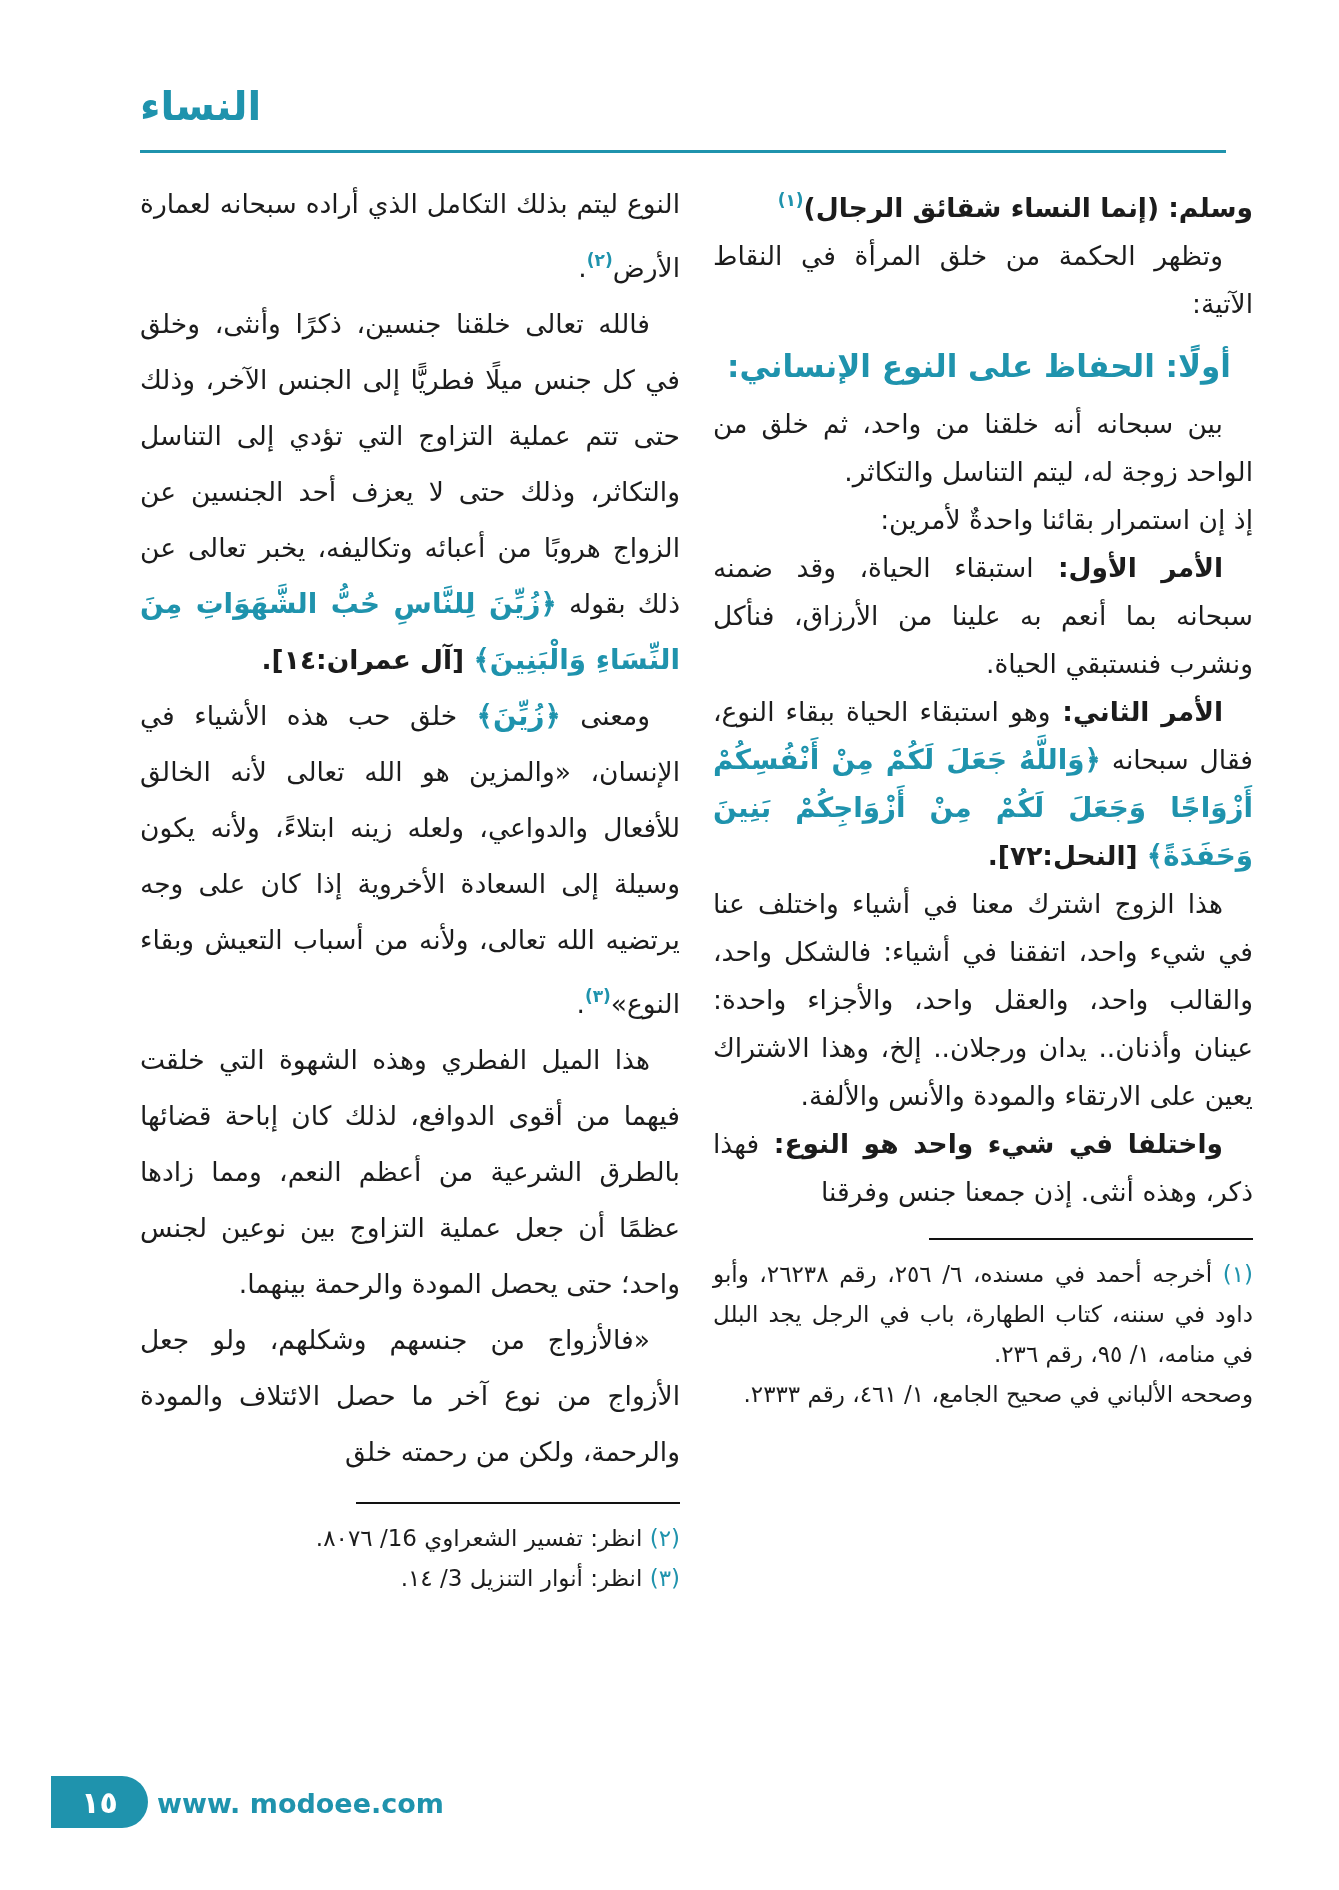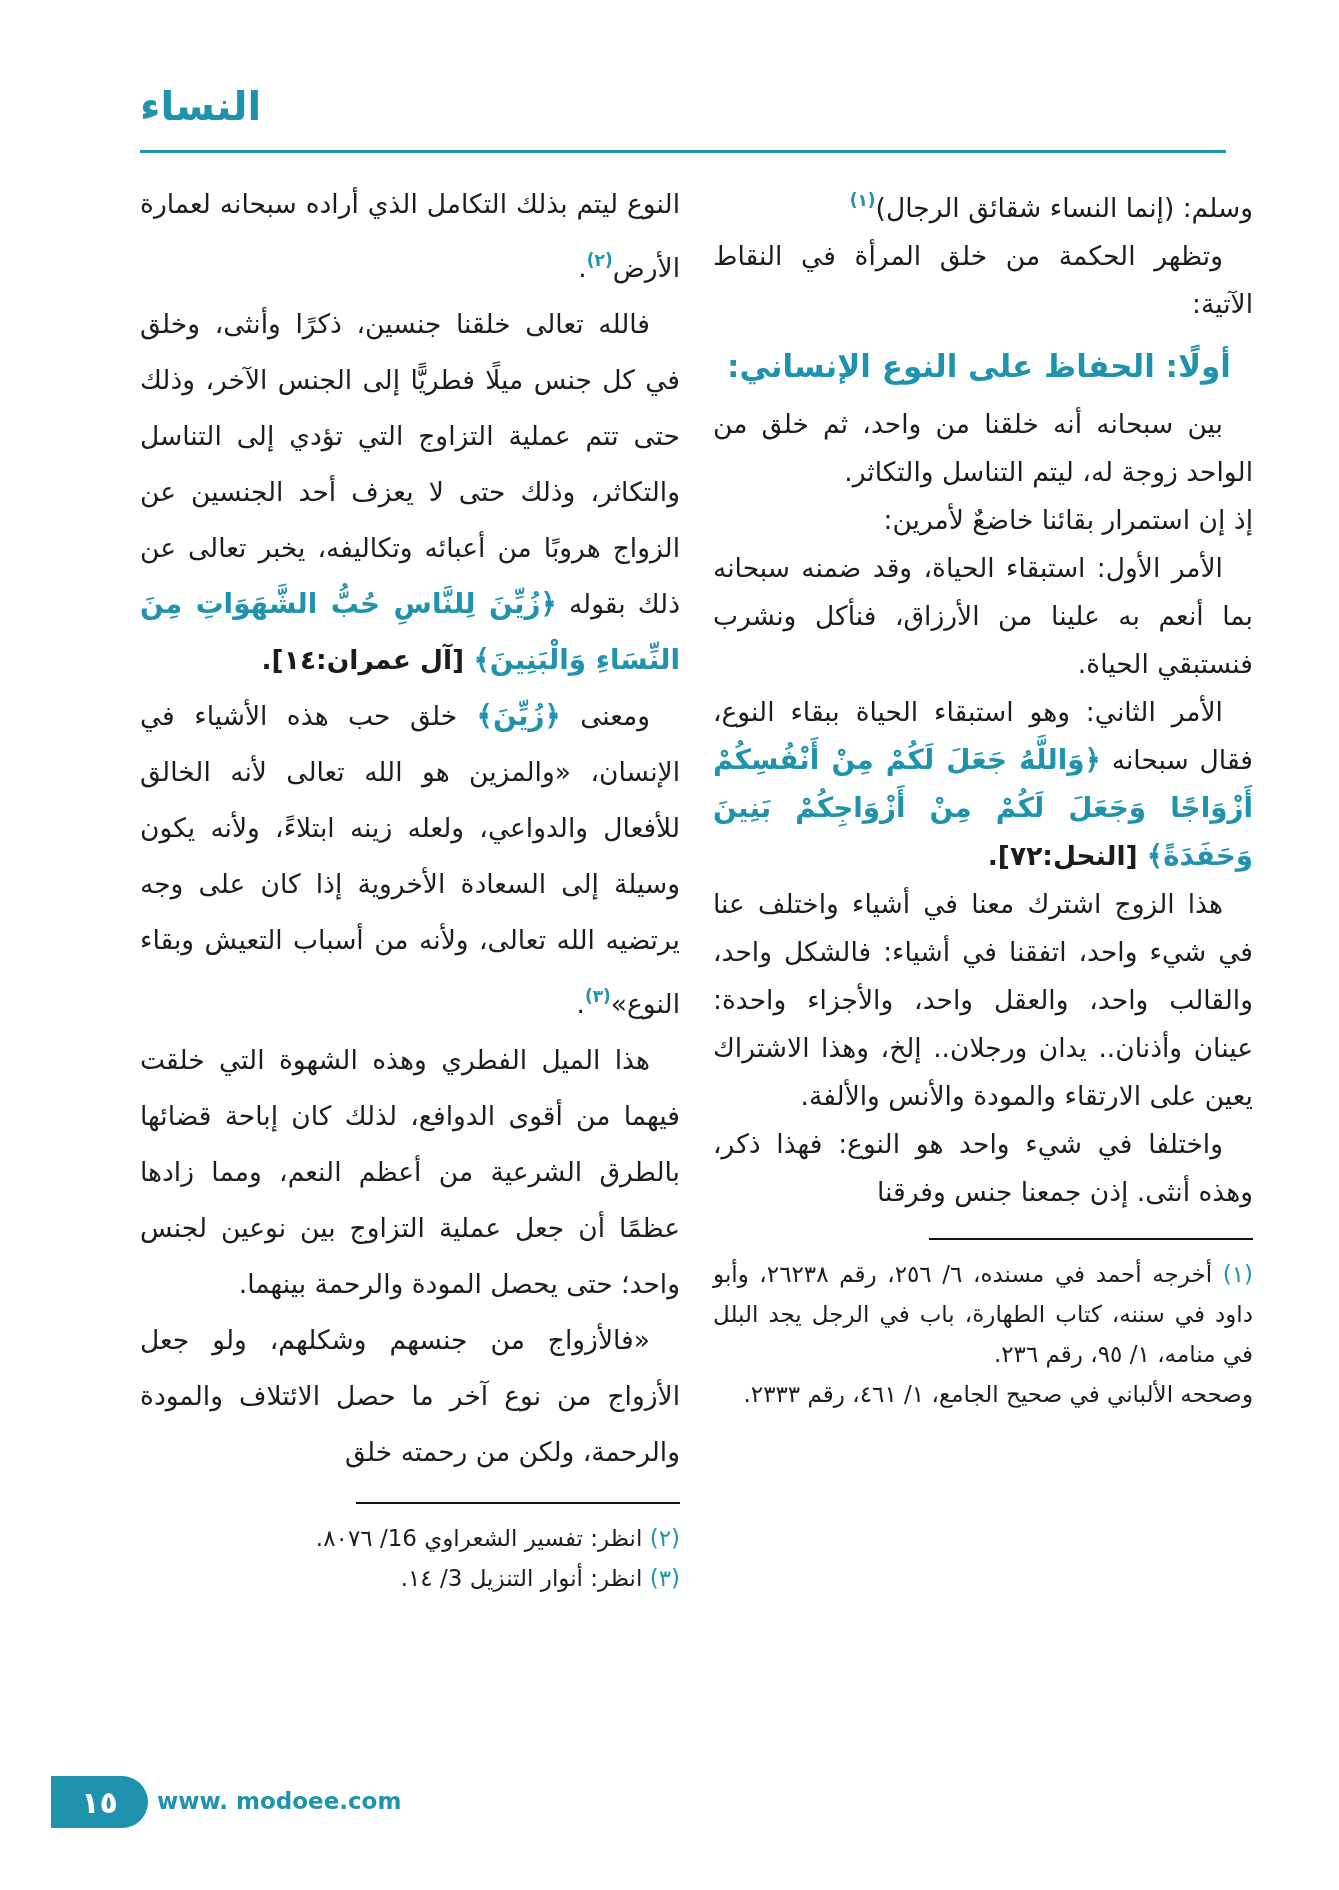--- a/index.html
+++ b/index.html
@@ -29,21 +29,21 @@
   .col-right .col-body p.para{line-height:48px;}
   .col-left  .col-body p.para{line-height:56px;}
   p.para.indent{text-indent:30px;}
   p.para.heading{
     color:var(--accent);font-weight:bold;font-size:31px;
     margin:12px 0 8px;text-indent:22px;line-height:52px !important;
   }
 
   
   .s-n{}
-  .s-b{font-weight:normal;}
+  .s-b{font-weight:bold;}
   .s-q{color:var(--accent);font-weight:bold;font-size:1.05em;}
   .s-ref{font-weight:bold;}
   .s-fn{color:var(--accent);font-weight:bold;font-size:17px;vertical-align:11px;}
   .s-fnum{color:var(--accent);}
   .s-ft{}
 
   
   .footnotes{margin-top:22px;}
   .fn-rule{
     width:60%;margin:0 0 14px auto;border:none;
@@ -53,38 +53,38 @@
 
   
   .footer-tab{
     position:absolute;left:0;top:1776px;width:97px;height:52px;
     background:var(--accent);border-radius:0 26px 26px 0;
     color:#ffffff;display:flex;align-items:center;justify-content:center;
     font-size:30px;font-weight:bold;margin-left:24px;
   }
   .footer-site{
     position:absolute;left:130px;top:1788px;
-    color:var(--accent);font-size:23px;font-weight:bold;direction:ltr;
+    color:var(--accent);font-size:27px;font-weight:bold;direction:ltr;
   }
 </style>
 </head>
 <body>
 
 <div class="page">
 
   <div class="header-title">النساء</div>
   <div class="header-rule"></div>
 
   <div class="col col-right">
     <div class="col-body">
         <p class="para"><span class="s-b">وسلم: (إنما النساء شقائق الرجال)</span><span class="s-fn">(١)</span></p>
         <p class="para indent"><span class="s-n">وتظهر الحكمة من خلق المرأة في النقاط الآتية:</span></p>
         <p class="para heading"><span class="s-h">أولًا: الحفاظ على النوع الإنساني:</span></p>
         <p class="para indent"><span class="s-n">بين سبحانه أنه خلقنا من واحد، ثم خلق من الواحد زوجة له، ليتم التناسل والتكاثر.</span></p>
-        <p class="para"><span class="s-n">إذ إن استمرار بقائنا خاضعٌ لأمرين:</span></p>
+        <p class="para"><span class="s-n">إذ إن استمرار بقائنا واحدةٌ لأمرين:</span></p>
         <p class="para indent"><span class="s-b">الأمر الأول: </span><span class="s-n">استبقاء الحياة، وقد ضمنه سبحانه بما أنعم به علينا من الأرزاق، فنأكل ونشرب فنستبقي الحياة.</span></p>
         <p class="para indent"><span class="s-b">الأمر الثاني: </span><span class="s-n">وهو استبقاء الحياة ببقاء النوع، فقال سبحانه </span><span class="s-q">﴿وَاللَّهُ جَعَلَ لَكُمْ مِنْ أَنْفُسِكُمْ أَزْوَاجًا وَجَعَلَ لَكُمْ مِنْ أَزْوَاجِكُمْ بَنِينَ وَحَفَدَةً﴾</span><span class="s-ref"> [النحل:٧٢].</span></p>
         <p class="para indent"><span class="s-n">هذا الزوج اشترك معنا في أشياء واختلف عنا في شيء واحد، اتفقنا في أشياء: فالشكل واحد، والقالب واحد، والعقل واحد، والأجزاء واحدة: عينان وأذنان.. يدان ورجلان.. إلخ، وهذا الاشتراك يعين على الارتقاء والمودة والأنس والألفة.</span></p>
         <p class="para indent"><span class="s-b">واختلفا في شيء واحد هو النوع: </span><span class="s-n">فهذا ذكر، وهذه أنثى. إذن جمعنا جنس وفرقنا</span></p>
       </div>
     <div class="footnotes">
       <hr class="fn-rule">
       <div class="fn-list">
           <p class="fn-para"><span class="s-fnum">(١) </span><span class="s-ft">أخرجه أحمد في مسنده، ٦/ ٢٥٦، رقم ٢٦٢٣٨، وأبو داود في سننه، كتاب الطهارة، باب في الرجل يجد البلل في منامه، ١/ ٩٥، رقم ٢٣٦.</span></p>
           <p class="fn-para"><span class="s-ft">وصححه الألباني في صحيح الجامع، ١/ ٤٦١، رقم ٢٣٣٣.</span></p>

